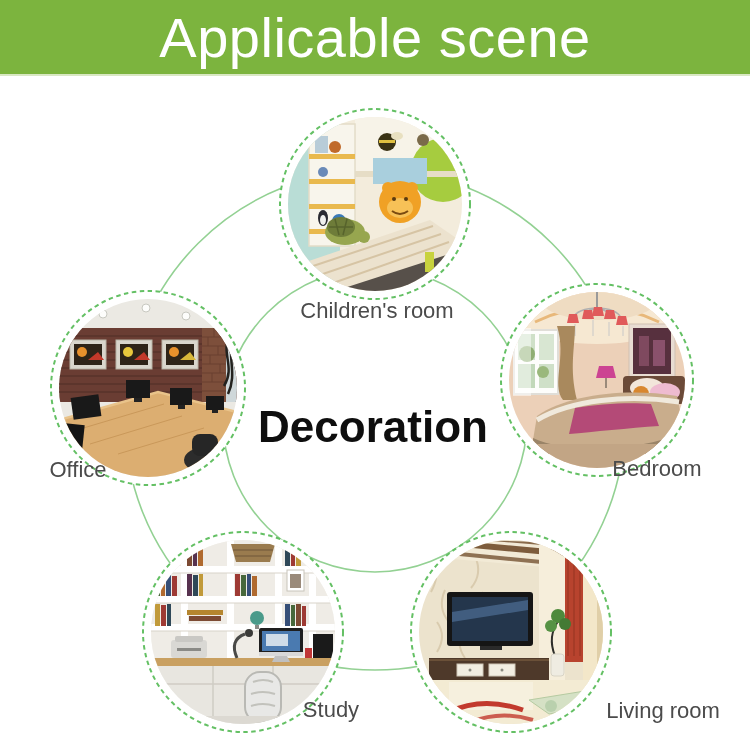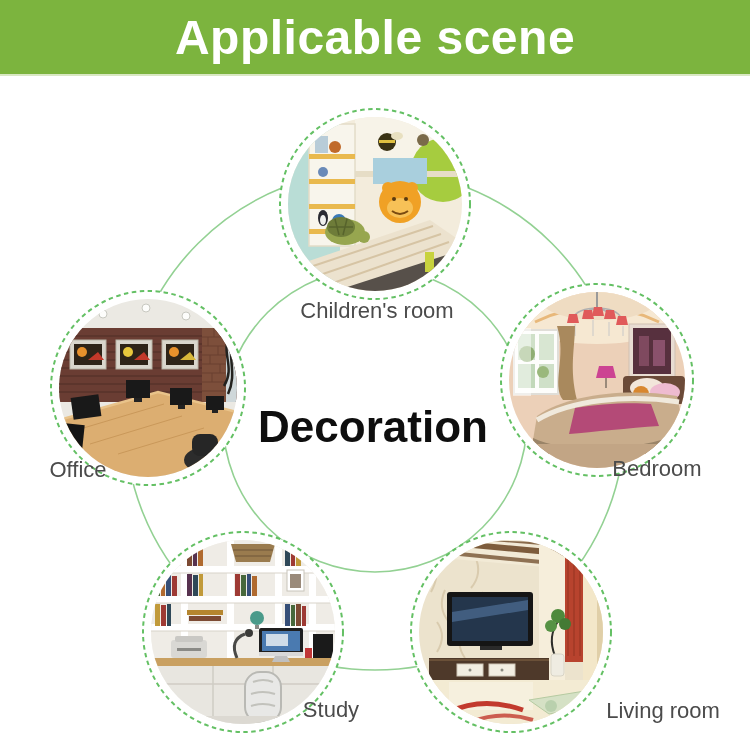--- a/index.html
+++ b/index.html
@@ -20,21 +20,21 @@
   .stage{position:relative;width:750px;height:750px;background:var(--page-bg);}
   .header{
     position:absolute;top:0;left:0;width:750px;height:74px;
     background:var(--header-bg);
     border-bottom:2px solid #d9e8c3;
     display:flex;align-items:center;justify-content:center;
     z-index:5;
   }
   .header .title{
     color:var(--header-text);
-    font-size:48px;font-weight:700;letter-spacing:0.5px;
+    font-size:56px;font-weight:400;letter-spacing:0.5px;
   }
   svg.diagram{position:absolute;top:0;left:0;}
   .connector{fill:none;stroke:var(--line-green);stroke-width:1.6;}
   .dashring{fill:#ffffff;stroke:var(--dash-green);stroke-width:2;stroke-dasharray:4.5 3.5;}
   .scene-label{fill:var(--label-gray);font-size:22px;font-family:"Liberation Sans",sans-serif;}
   .center-label{fill:var(--center-text);font-size:44px;font-weight:700;font-family:"Liberation Sans",sans-serif;}
 </style>
 </head>
 <body>
 

